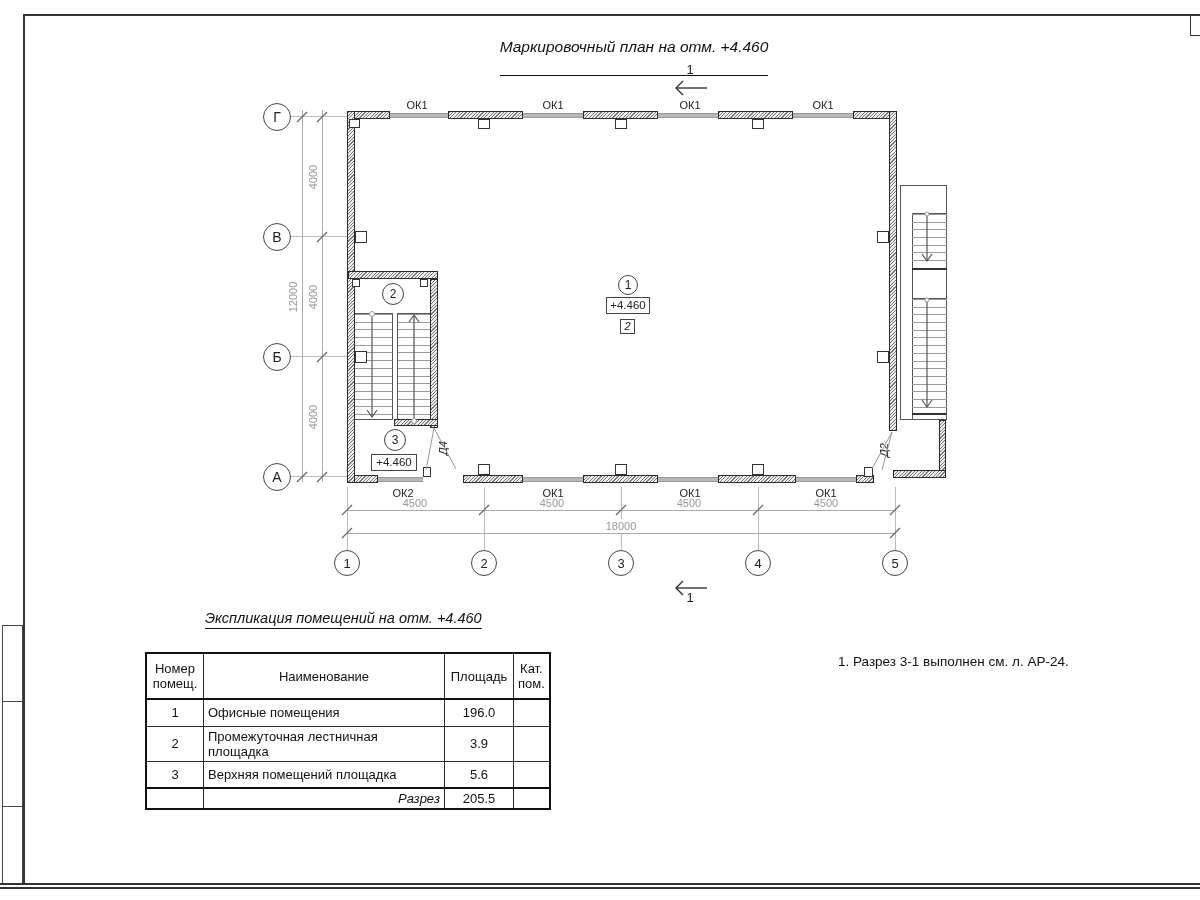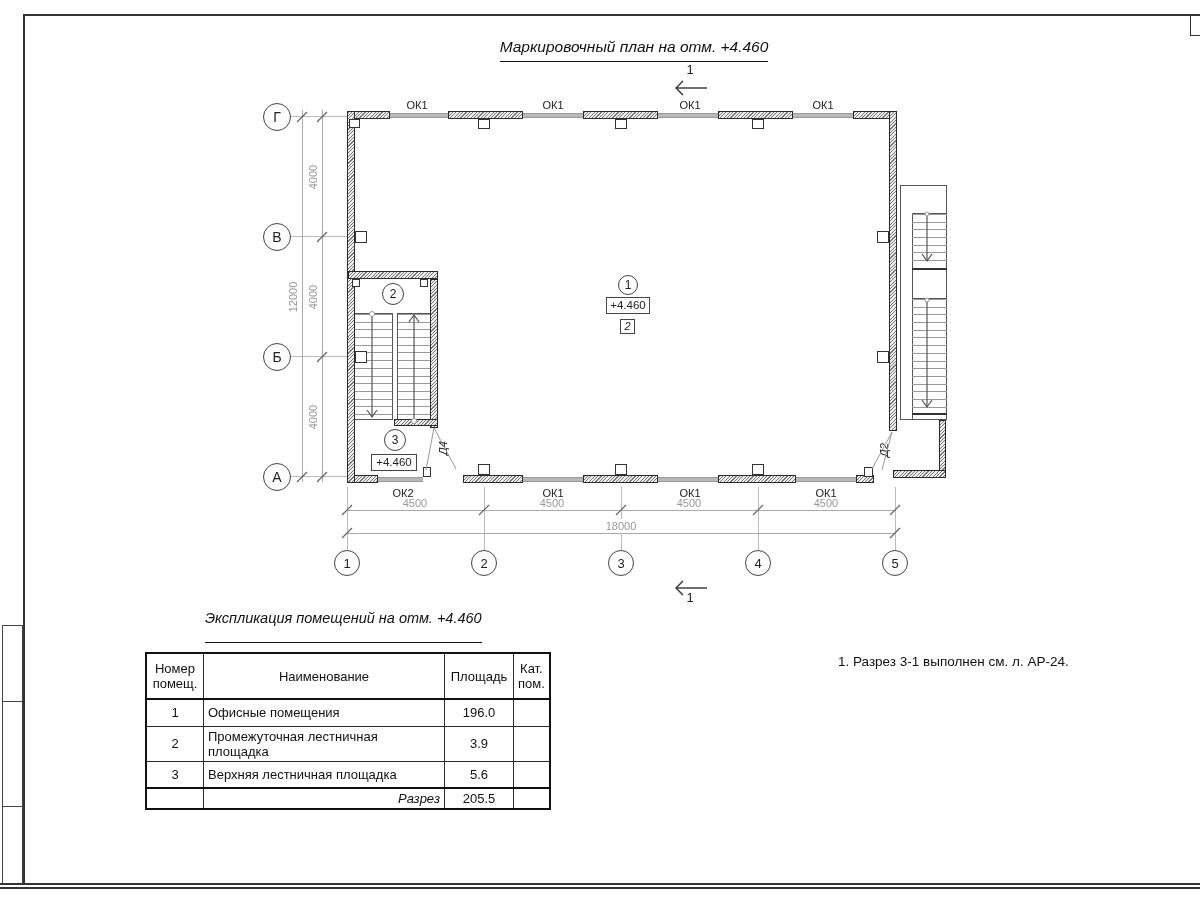--- a/index.html
+++ b/index.html
@@ -17,23 +17,23 @@
   .dimtxt{position:absolute;color:#999;font-size:11px;text-align:center;line-height:14px;height:14px;z-index:5;}
   .vdim{transform:rotate(-90deg);}
   .lab{position:absolute;font-size:11px;color:#222;text-align:center;line-height:12px;z-index:5;}
   .vlab{transform:rotate(-90deg);font-style:italic;}
   .bub{position:absolute;box-sizing:border-box;border:1.2px solid #444;border-radius:50%;
        background:#fff;text-align:center;color:#222;z-index:5;display:flex;align-items:center;justify-content:center;}
   .elevbox{position:absolute;box-sizing:border-box;border:1px solid #444;background:#fff;
            font-size:11.5px;text-align:center;line-height:15px;z-index:6;}
   .frameln{position:absolute;background:#333;z-index:8;}
   .titletxt{position:absolute;font-style:italic;font-size:15.5px;color:#111;z-index:6;}
-  .titletxt span{border-bottom:1.2px solid #111;padding-bottom:6px;margin-left:28px;}
+  .titletxt span{border-bottom:1.2px solid #111;padding-bottom:20px;margin-left:28px;}
   .subtitletxt{position:absolute;font-style:italic;font-size:14.5px;color:#111;z-index:6;}
-  .subtitletxt span{border-bottom:1.2px solid #111;padding-bottom:16px;}
+  .subtitletxt span{border-bottom:1.2px solid #111;padding-bottom:2px;}
   table.sched{position:absolute;left:145px;top:652px;border-collapse:collapse;z-index:6;
               font-size:13px;color:#111;background:#fff;}
   table.sched td,table.sched th{border:1.5px solid #2a2a2a;padding:2px 4px;font-weight:normal;}
   table.sched{border:2px solid #111;}
   table.sched th{text-align:center;}
   td.c{text-align:center;}
   td.nm{text-align:left;padding-left:7px;width:232px;}
   tr.hdr{height:46px;}
   tr.hdr th{border-bottom:2px solid #111;}
   tr.row{height:27px;}
@@ -228,21 +228,21 @@
       <td class="c"></td>
     </tr>
     <tr class="row">
       <td class="c">2</td>
       <td class="nm">Промежуточная лестничная площадка</td>
       <td class="c">3.9</td>
       <td class="c"></td>
     </tr>
     <tr class="row">
       <td class="c">3</td>
-      <td class="nm">Верхняя лестничная площадка</td>
+      <td class="nm">Верхняя помещений площадка</td>
       <td class="c">5.6</td>
       <td class="c"></td>
     </tr>
     <tr class="total">
       <td></td>
       <td class="itog">Разрез</td>
       <td class="c">205.5</td>
       <td></td>
     </tr>
   </tbody>

